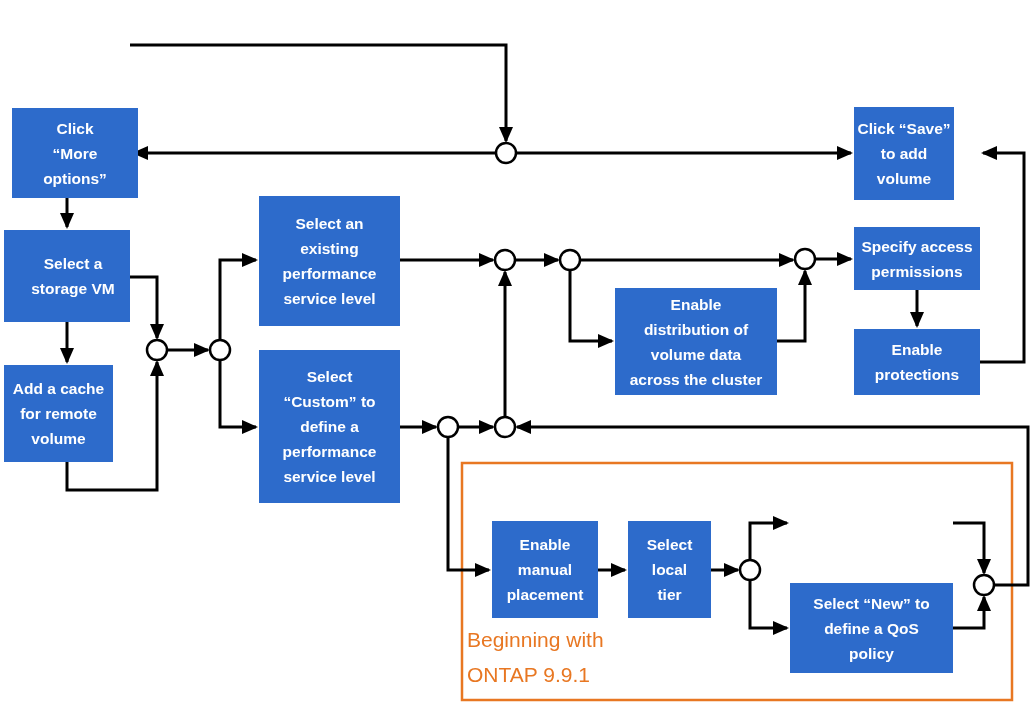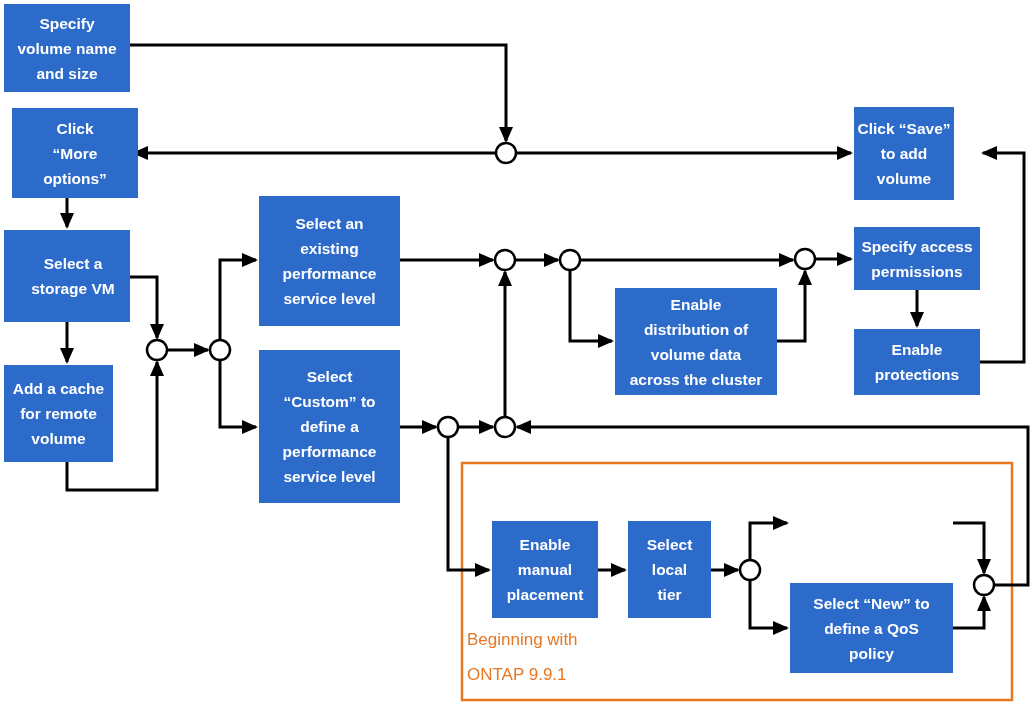--- a/index.html
+++ b/index.html
@@ -22,21 +22,21 @@
     align-items:center;
     justify-content:center;
     text-align:center;
     white-space:pre-line;
     box-sizing:border-box;
   }
   .annotation{
     position:absolute;
     left:467px;top:622px;
     color:#e87722;
-    font-size:17px;
+    font-size:21px;
     line-height:35px;
     white-space:pre-line;
   }
 </style>
 </head>
 <body>
 
 <div id="canvas">
 
   <svg id="wires" width="1031" height="708" viewBox="0 0 1031 708" xmlns="http://www.w3.org/2000/svg">
@@ -87,23 +87,20 @@
       <circle cx="505" cy="260" r="10"></circle>
       <circle cx="570" cy="260" r="10"></circle>
       <circle cx="805" cy="259" r="10"></circle>
       <circle cx="448" cy="427" r="10"></circle>
       <circle cx="505" cy="427" r="10"></circle>
       <circle cx="750" cy="570" r="10"></circle>
       <circle cx="984" cy="585" r="10"></circle>
     </g>
   </svg>
 
-  <div class="box" style="left:4px;top:4px;width:126px;height:88px;">Specify
-volume name
-and size</div>
 
   <div class="box" style="left:4px;top:108px;width:126px;height:90px;margin-left:8px;">Click
 “More
 options”</div>
 
   <div class="box" style="left:4px;top:230px;width:126px;height:92px;padding-left:12px;">Select a
 storage VM</div>
 
   <div class="box" style="left:4px;top:365px;width:109px;height:97px;">Add a cache
 for remote

